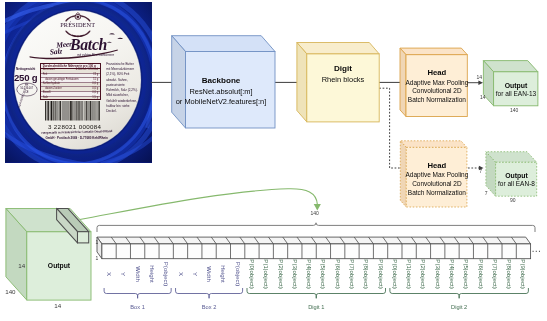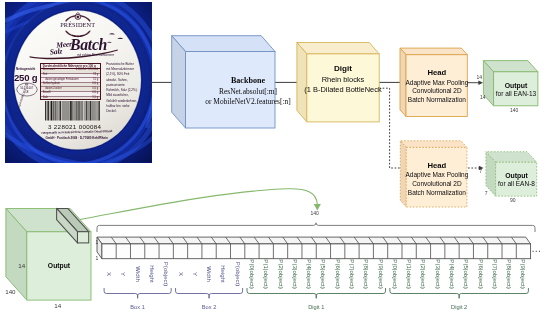--- a/index.html
+++ b/index.html
@@ -237,29 +237,28 @@
       </g>
       <g stroke="#3c3c3c" fill="none" stroke-width=".95">
         <path d="M467.5,82.7 L479,82.7"></path>
       </g>
       <path d="M483,82.7 l-4.6,-2.3 l0,4.6 z" fill="#3c3c3c" stroke="none"></path>
       <g stroke="#3c3c3c" fill="none" stroke-width=".95" stroke-dasharray="1.7 1.7">
         <path d="M468,168 L479,168"></path>
       </g>
       <path d="M483.5,168 l-4.6,-2.3 l0,4.6 z" fill="#3c3c3c" stroke="none"></path>
     </svg>
-    <div class="tx" style="left:188px;top:75.8px;width:120px;font-family:Liberation Serif, serif;">
+    <div class="tx" style="left:161px;top:75.8px;width:120px;">
       <div class="ttl">Backbone</div>
       <div class="ln">ResNet.absolut[:m]</div>
       <div class="ln">or MobileNetV2.features[:n]</div>
     </div>
     <div class="tx" style="left:293.0px;top:63.6px;width:100px;">
       <div class="ttl">Digit</div>
       <div class="ln">Rhein blocks</div>
-      <div class="ln">(1 B-Dilated BottleNeck</div>
     </div>
     <div class="tx" style="left:395.9px;top:68.3px;width:82px;">
       <div class="httl">Head</div>
       <div class="hln">Adaptive Max Pooling</div>
       <div class="hln">Convolutional 2D</div>
       <div class="hln">Batch Normalization</div>
     </div>
     <div class="tx" style="left:395.9px;top:160.9px;width:82px;">
       <div class="httl">Head</div>
       <div class="hln">Adaptive Max Pooling</div>

